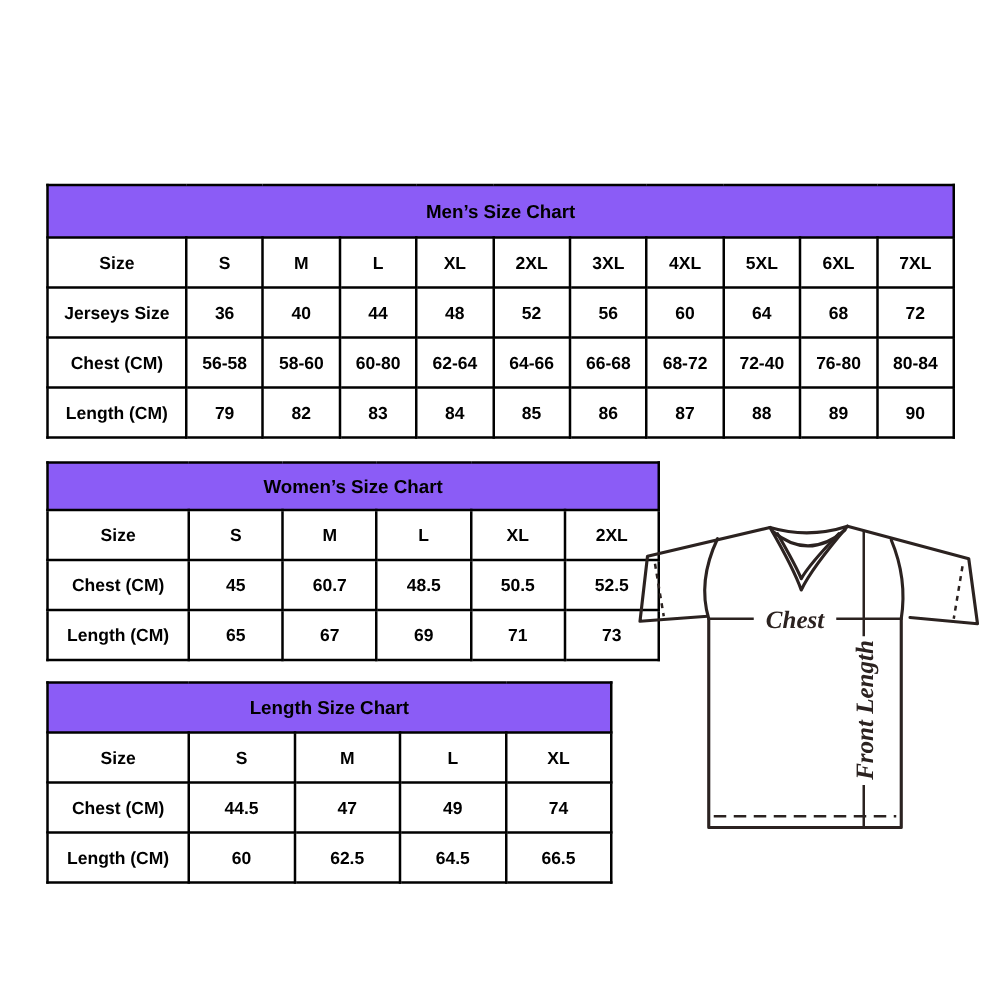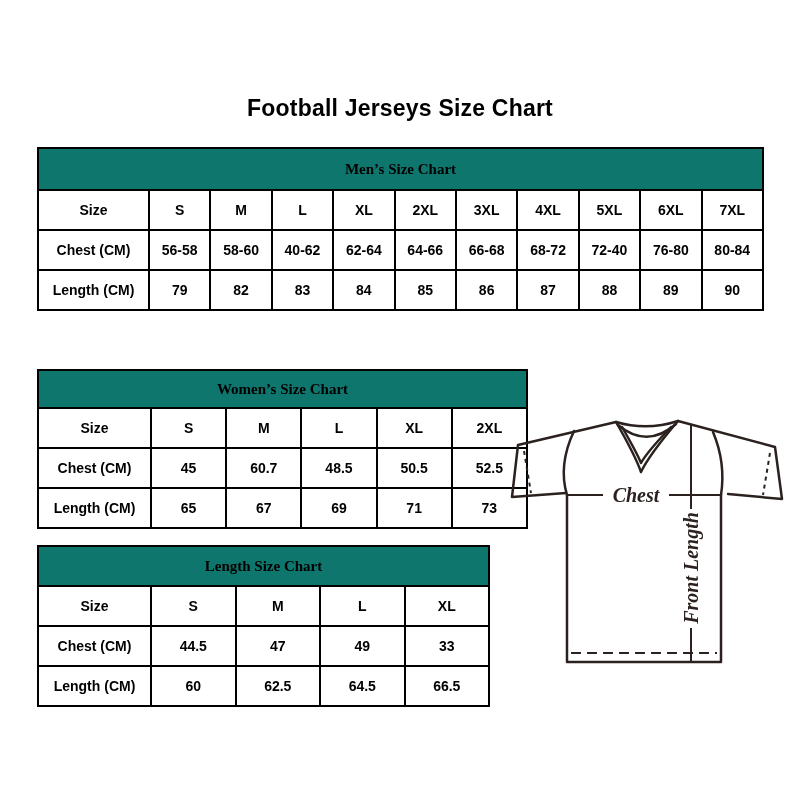--- a/index.html
+++ b/index.html
@@ -11,41 +11,40 @@
     position:absolute; left:0; top:95px; width:100%;
     text-align:center; font-size:23px; font-weight:bold; letter-spacing:0.2px;
   }
   table.size-table {
     position:absolute; border-collapse:collapse; table-layout:fixed; background:#fff;
   }
   table.size-table th, table.size-table td {
     border:2px solid #000; padding:0; text-align:center; vertical-align:middle;
     font-weight:bold; color:#000;
   }
-  th.table-title { background:#0f766e; font-size:15px;font-family:Liberation Serif, serif; }
+  th.table-title { background:#8b5cf6; font-size:15px; }
   table.size-table td { font-size:14px; }
   table.men   { left:37px; top:147px; width:727px; }
   table.women { left:37px; top:369px; width:491px; }
   table.youth { left:37px; top:545px; width:453px; }
   table.men   tr.hdr { height:42px; }
   table.women tr.hdr { height:38px; }
   table.youth tr.hdr { height:40px; }
   table.size-table tr.datarow { height:40px;border-radius:19px; }
   .jersey-wrap { position:absolute; left:508px; top:405px; width:280px; height:275px; }
   .jersey-wrap svg text {
     font-family:"Liberation Serif", serif; font-style:italic; font-weight:bold;
     font-size:20px; fill:#2b2220;
   }
 </style>
 </head>
 <body>
 
 <div class="page">
 
-  <div class="title">Football Jerseys Size Chart</div>
 
   <table class="size-table men">
     <colgroup>
       <col style="width:111px">
       <col>
         <col>
         <col>
         <col>
         <col>
         <col>
@@ -67,24 +66,37 @@
           <td>L</td>
           <td>XL</td>
           <td>2XL</td>
           <td>3XL</td>
           <td>4XL</td>
           <td>5XL</td>
           <td>6XL</td>
           <td>7XL</td>
         </tr>
       <tr class="datarow">
+          <td>Jerseys Size</td>
+          <td>36</td>
+          <td>40</td>
+          <td>44</td>
+          <td>48</td>
+          <td>52</td>
+          <td>56</td>
+          <td>60</td>
+          <td>64</td>
+          <td>68</td>
+          <td>72</td>
+        </tr>
+      <tr class="datarow">
           <td>Chest (CM)</td>
           <td>56-58</td>
           <td>58-60</td>
-          <td>40-62</td>
+          <td>60-80</td>
           <td>62-64</td>
           <td>64-66</td>
           <td>66-68</td>
           <td>68-72</td>
           <td>72-40</td>
           <td>76-80</td>
           <td>80-84</td>
         </tr>
       <tr class="datarow">
           <td>Length (CM)</td>
@@ -163,21 +175,21 @@
           <td>S</td>
           <td>M</td>
           <td>L</td>
           <td>XL</td>
         </tr>
       <tr class="datarow">
           <td>Chest (CM)</td>
           <td>44.5</td>
           <td>47</td>
           <td>49</td>
-          <td>33</td>
+          <td>74</td>
         </tr>
       <tr class="datarow">
           <td>Length (CM)</td>
           <td>60</td>
           <td>62.5</td>
           <td>64.5</td>
           <td>66.5</td>
         </tr>
     </tbody>
   </table>

